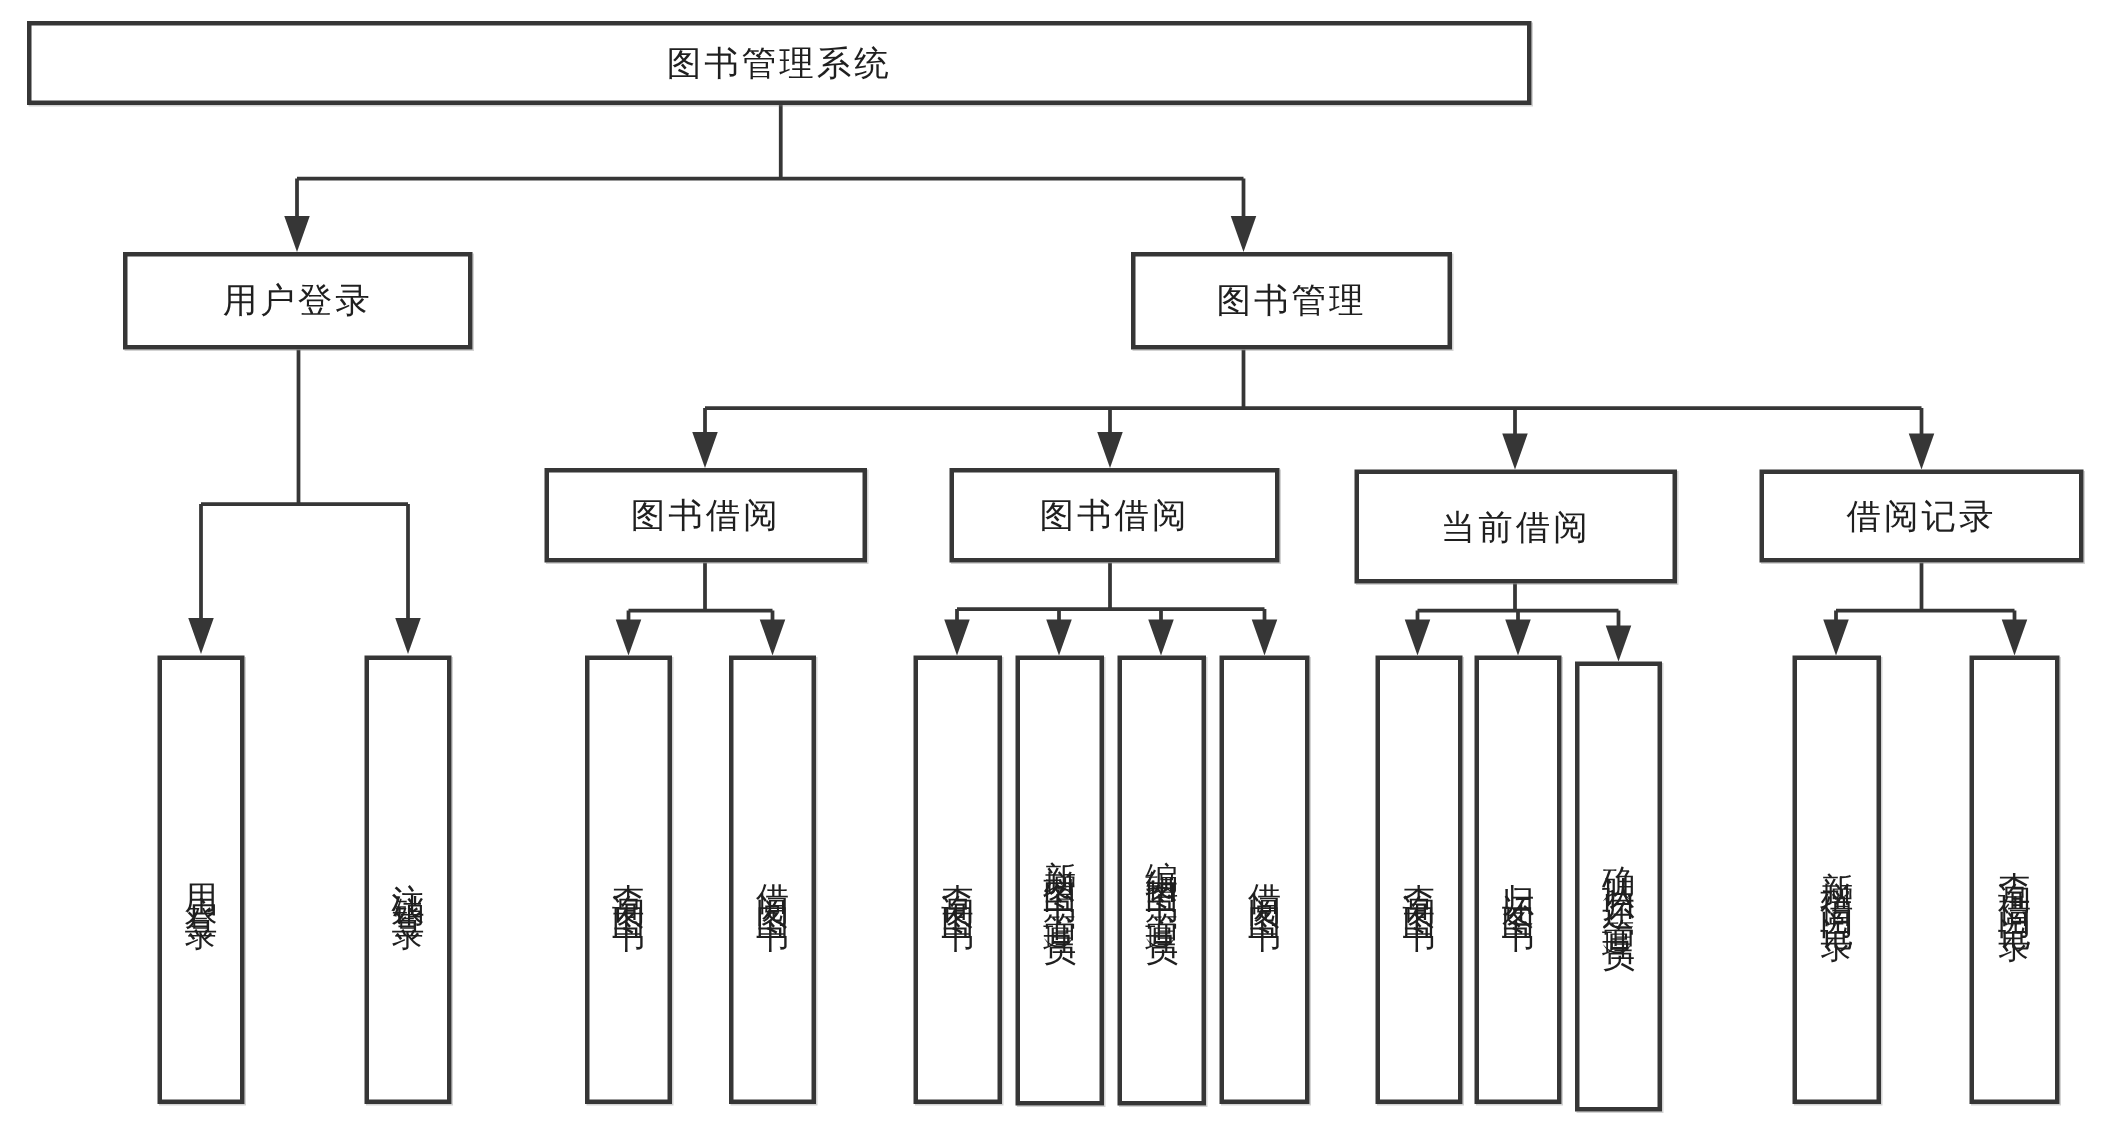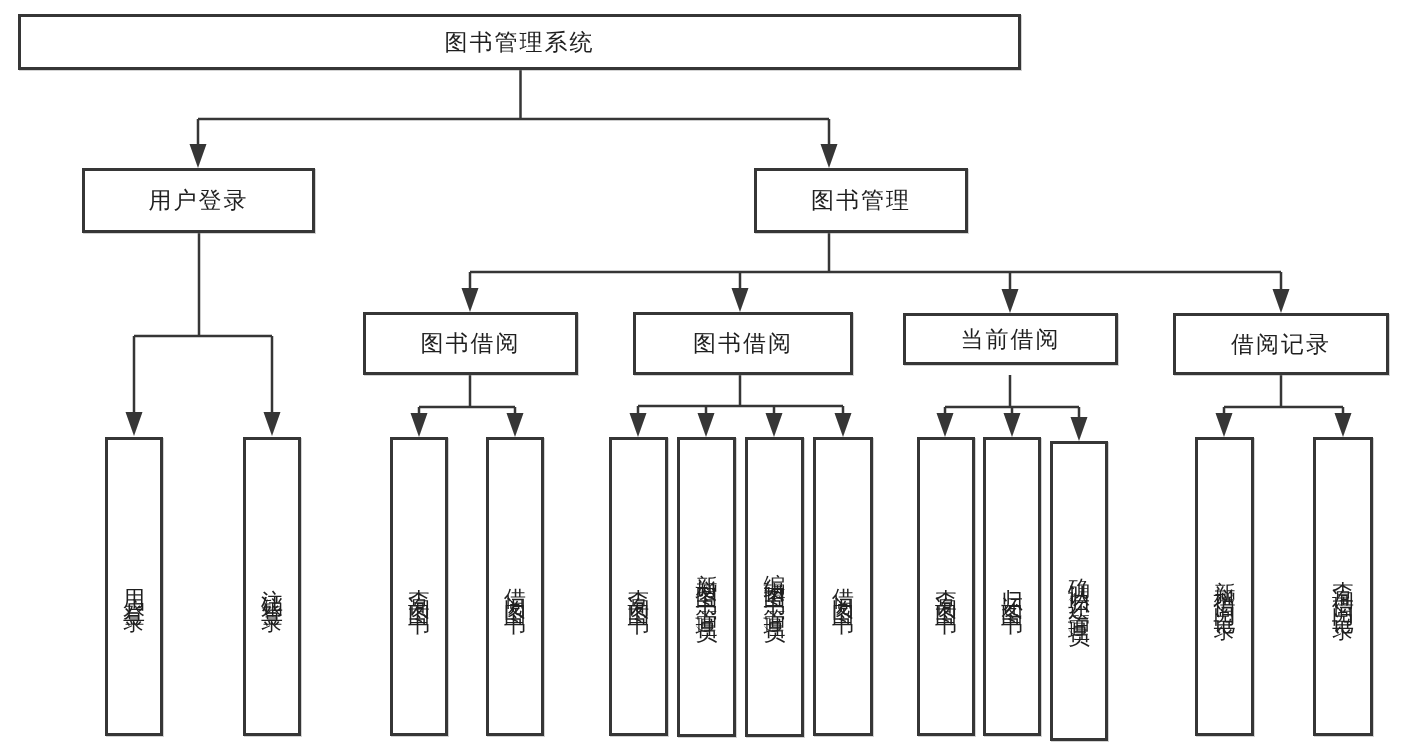--- a/index.html
+++ b/index.html
@@ -136,21 +136,21 @@
   <div class="box" style="left:710px; top:168px; width:214px; height:65px;margin-left:44px;">
     <span>图书管理</span>
   </div>
 
   <div class="box" style="left:363px; top:312px; width:215px; height:63px;">
     <span>图书借阅</span>
   </div>
   <div class="box" style="left:633px; top:312px; width:220px; height:63px;">
     <span>图书借阅</span>
   </div>
-  <div class="box" style="left:903px; top:313px; width:215px; height:52px;">
+  <div class="box" style="left:903px; top:313px; width:215px; height:76px;">
     <span>当前借阅</span>
   </div>
   <div class="box" style="left:1173px; top:313px; width:216px; height:62px;">
     <span>借阅记录</span>
   </div>
 
   <div class="vbox" style="left:105px; top:437px; width:58px; height:299px;">
     <span>用户登录</span>
   </div>
   <div class="vbox" style="left:243px; top:437px; width:58px; height:299px;">

